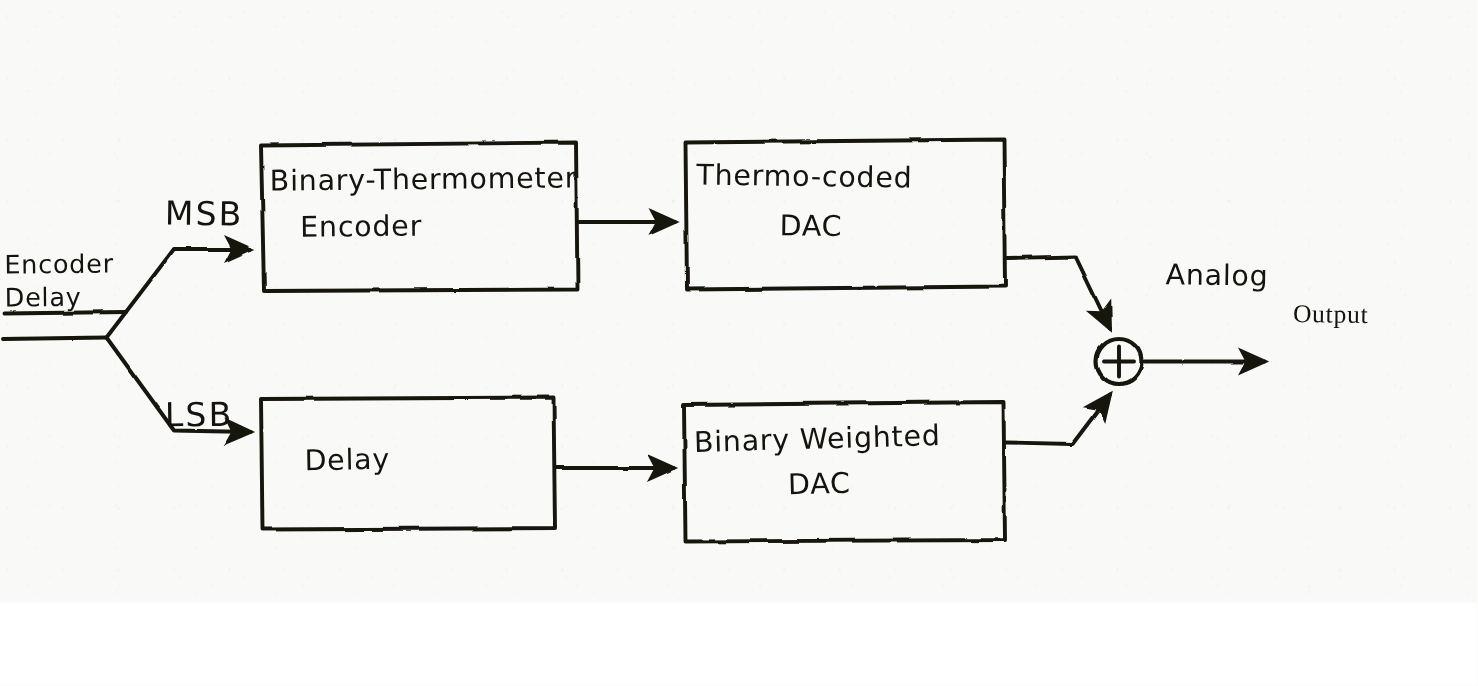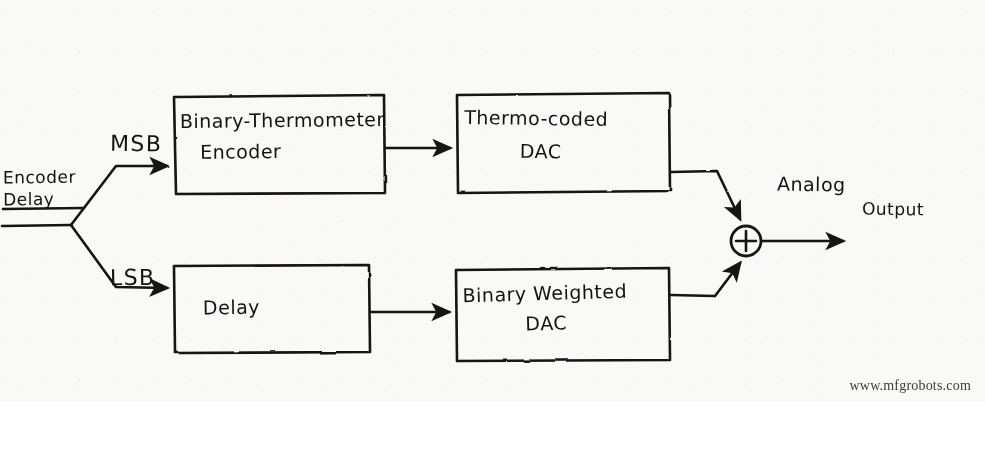--- a/index.html
+++ b/index.html
@@ -140,17 +140,16 @@
   <div class="hand-text sig-label tilt-c" style="left:110px; top:131px;">MSB</div>
 
   <div class="hand-text sig-label tilt-b" style="left:110px; top:265px;">LSB</div>
 
   <div class="hand-text io-label tilt-b" style="left:3px; top:168px;">
     <div>Encoder</div>
     <div style="margin-top:2px;">Delay</div>
   </div>
 
   <div class="hand-text io-label tilt-c" style="left:777px; top:174px; font-size:19px;">Analog</div>
-  <div class="hand-text io-label tilt-c" style="left:862px; top:200px;">Output</div>
+  <div class="hand-text io-label tilt-c" style="left:862px; top:200px;font-family:Liberation Serif, serif;">Output</div>
 
-  <div class="watermark">www.mfgrobots.com</div>
 
 </div>
 
 </body></html>

